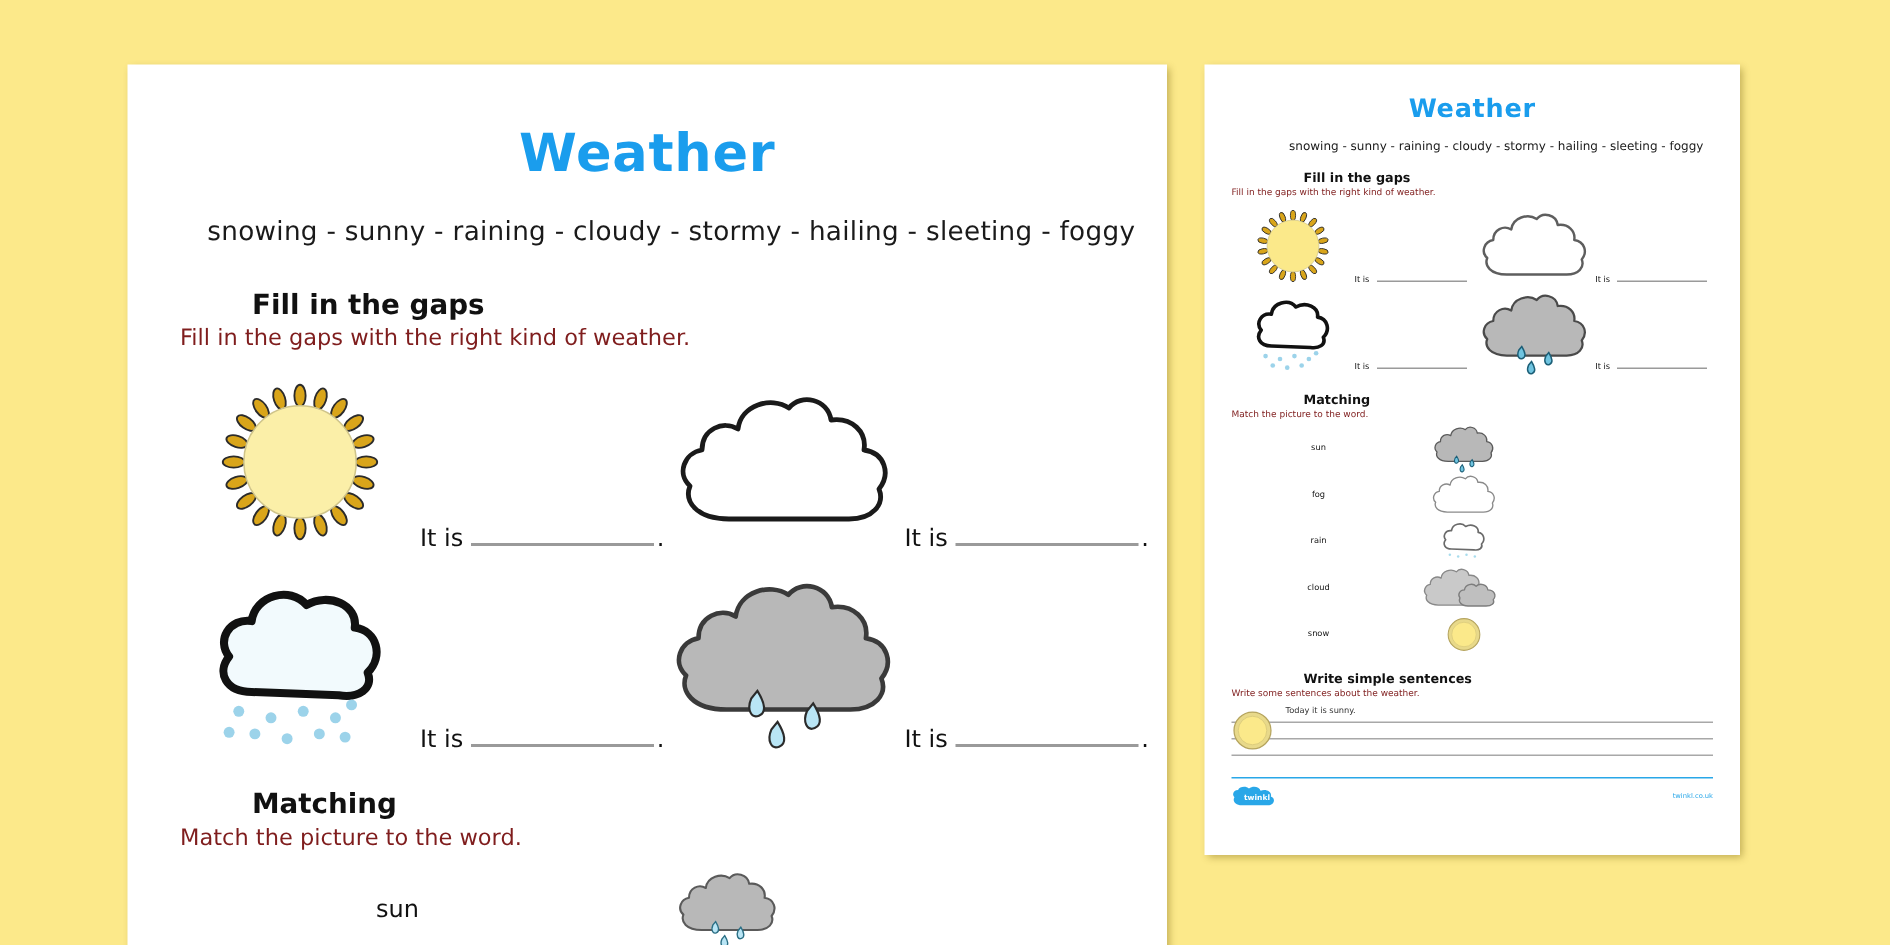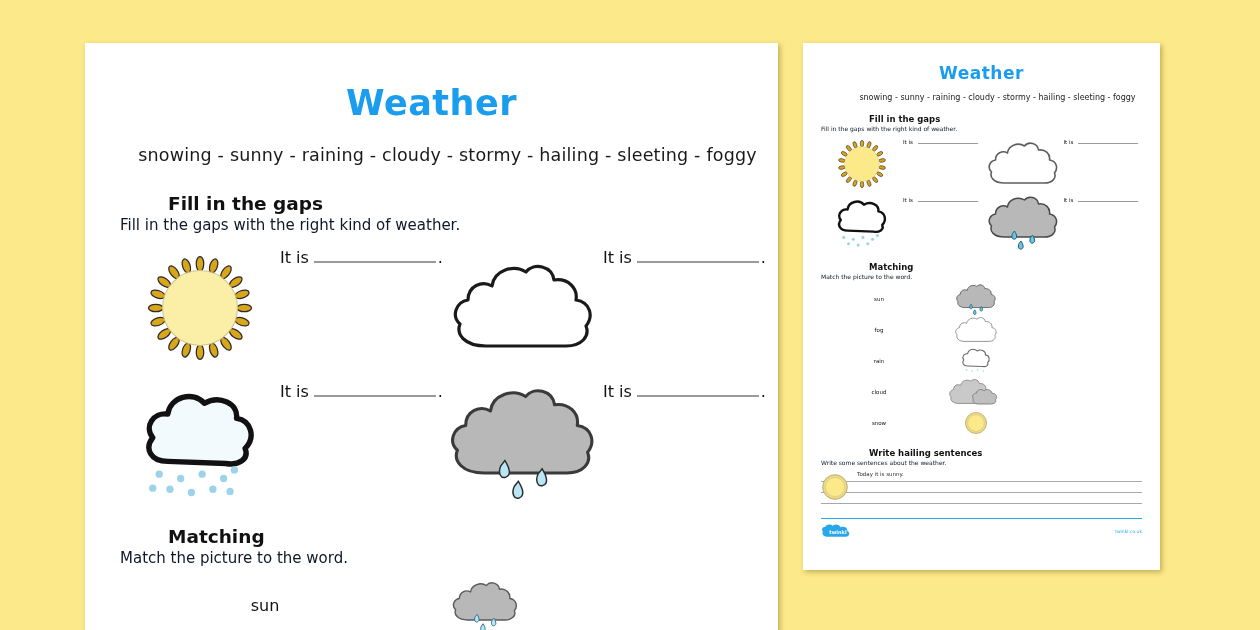--- a/index.html
+++ b/index.html
@@ -41,38 +41,38 @@
   .wordbank {
     text-align: center;
     color: #1a1a1a;
     padding-left: 32px;
   }
   .main-wordbank { font-size: 17.5px; margin-top: 22px; letter-spacing: .2px; }
   .thumb-wordbank { font-size: 8px; margin-top: 10px; }
 
   
   .sec-head { font-weight: bold; color: #111; margin-left: 48px; }
-  .sec-sub { color: #0f172a; }
+  .sec-sub { color: #7f1d1d; }
   .main .sec-head { font-size: 18.5px; }
   .main .sec-sub  { font-size: 15px; margin-top: 2px; }
   .thumb .sec-head { font-size: 8.5px; }
   .thumb .sec-sub  { font-size: 6px; margin-top: 1px; }
 
   .main-body { padding: 0 35px; margin-top: 28px; }
   .thumb-body { padding: 0 18px; margin-top: 12px; }
 
   
   .gaps {
     display: grid;
     grid-template-columns: 1fr 1fr;
   }
   .main .gaps { margin-top: 14px; row-gap: 14px; }
   .thumb .gaps { margin-top: 6px; row-gap: 6px; }
 
-  .gap-cell { display: flex; align-items: flex-start; }
+  .gap-cell { display: flex; align-items: flex-end; }
   .gap-art { flex: 0 0 auto; display: flex; align-items: center; justify-content: center; }
   .main .gap-art { width: 160px; height: 120px; }
   .thumb .gap-art { width: 82px; height: 52px; }
 
   .gap-text { display: flex; align-items: baseline; white-space: nowrap; color: #111; }
   .main .gap-text { font-size: 16px; }
   .thumb .gap-text { font-size: 5.5px; }
 
   .blank {
     display: inline-block;
@@ -445,21 +445,21 @@
                 <circle cx="50" cy="50" r="44" fill="#e8d98a" stroke="#b5a45e" stroke-width="3"></circle>
                 <circle cx="50" cy="50" r="34" fill="#fbe98a" stroke="#d8c87a" stroke-width="2"></circle>
               </svg>
             </div>
           </div>
 
         </div>
       </div>
 
       <div style="margin-top:10px">
-        <div class="sec-head">Write hailing sentences</div>
+        <div class="sec-head">Write simple sentences</div>
         <div class="sec-sub">Write some sentences about the weather.</div>
 
         <div class="sentence-block" style="margin-top:5px;height:40px">
           <div class="sent-sun">
             <svg width="28" height="28" viewBox="0 0 100 100">
               <circle cx="50" cy="50" r="44" fill="#e8d98a" stroke="#b5a45e" stroke-width="3"></circle>
               <circle cx="50" cy="50" r="34" fill="#fbe98a" stroke="#d8c87a" stroke-width="2"></circle>
             </svg>
           </div>
           <div class="sent-sample">Today it is sunny.</div>

